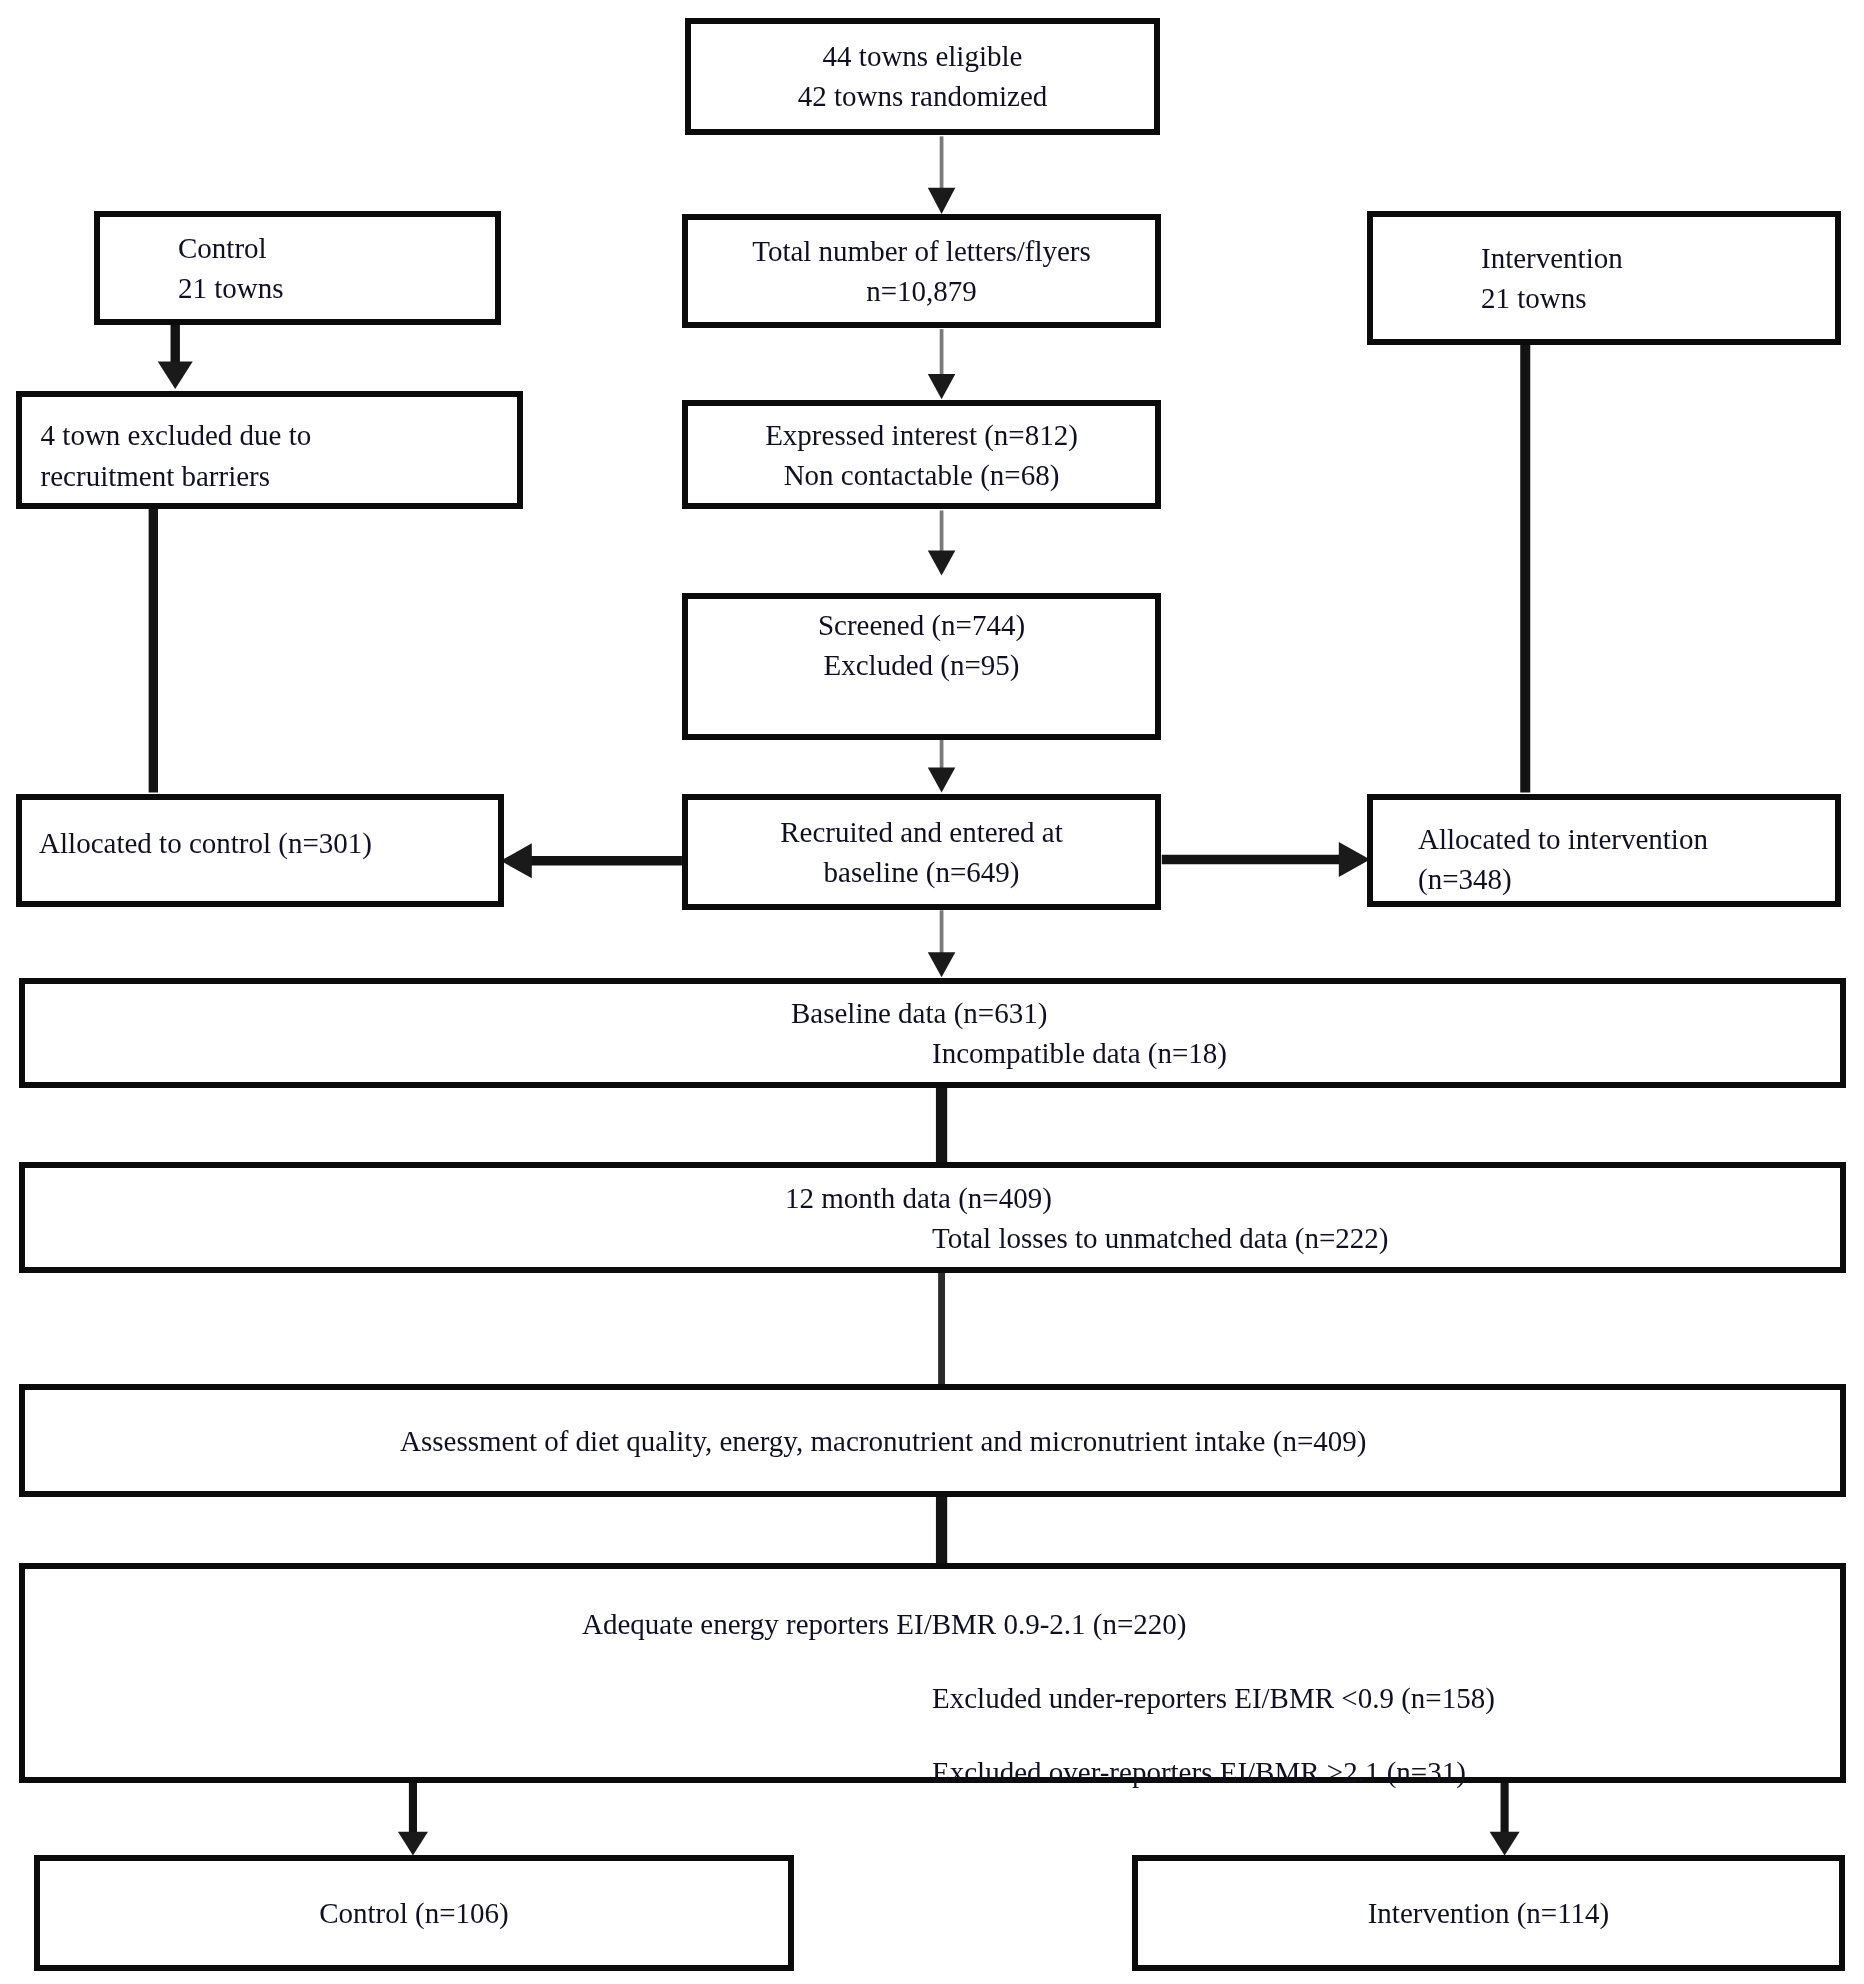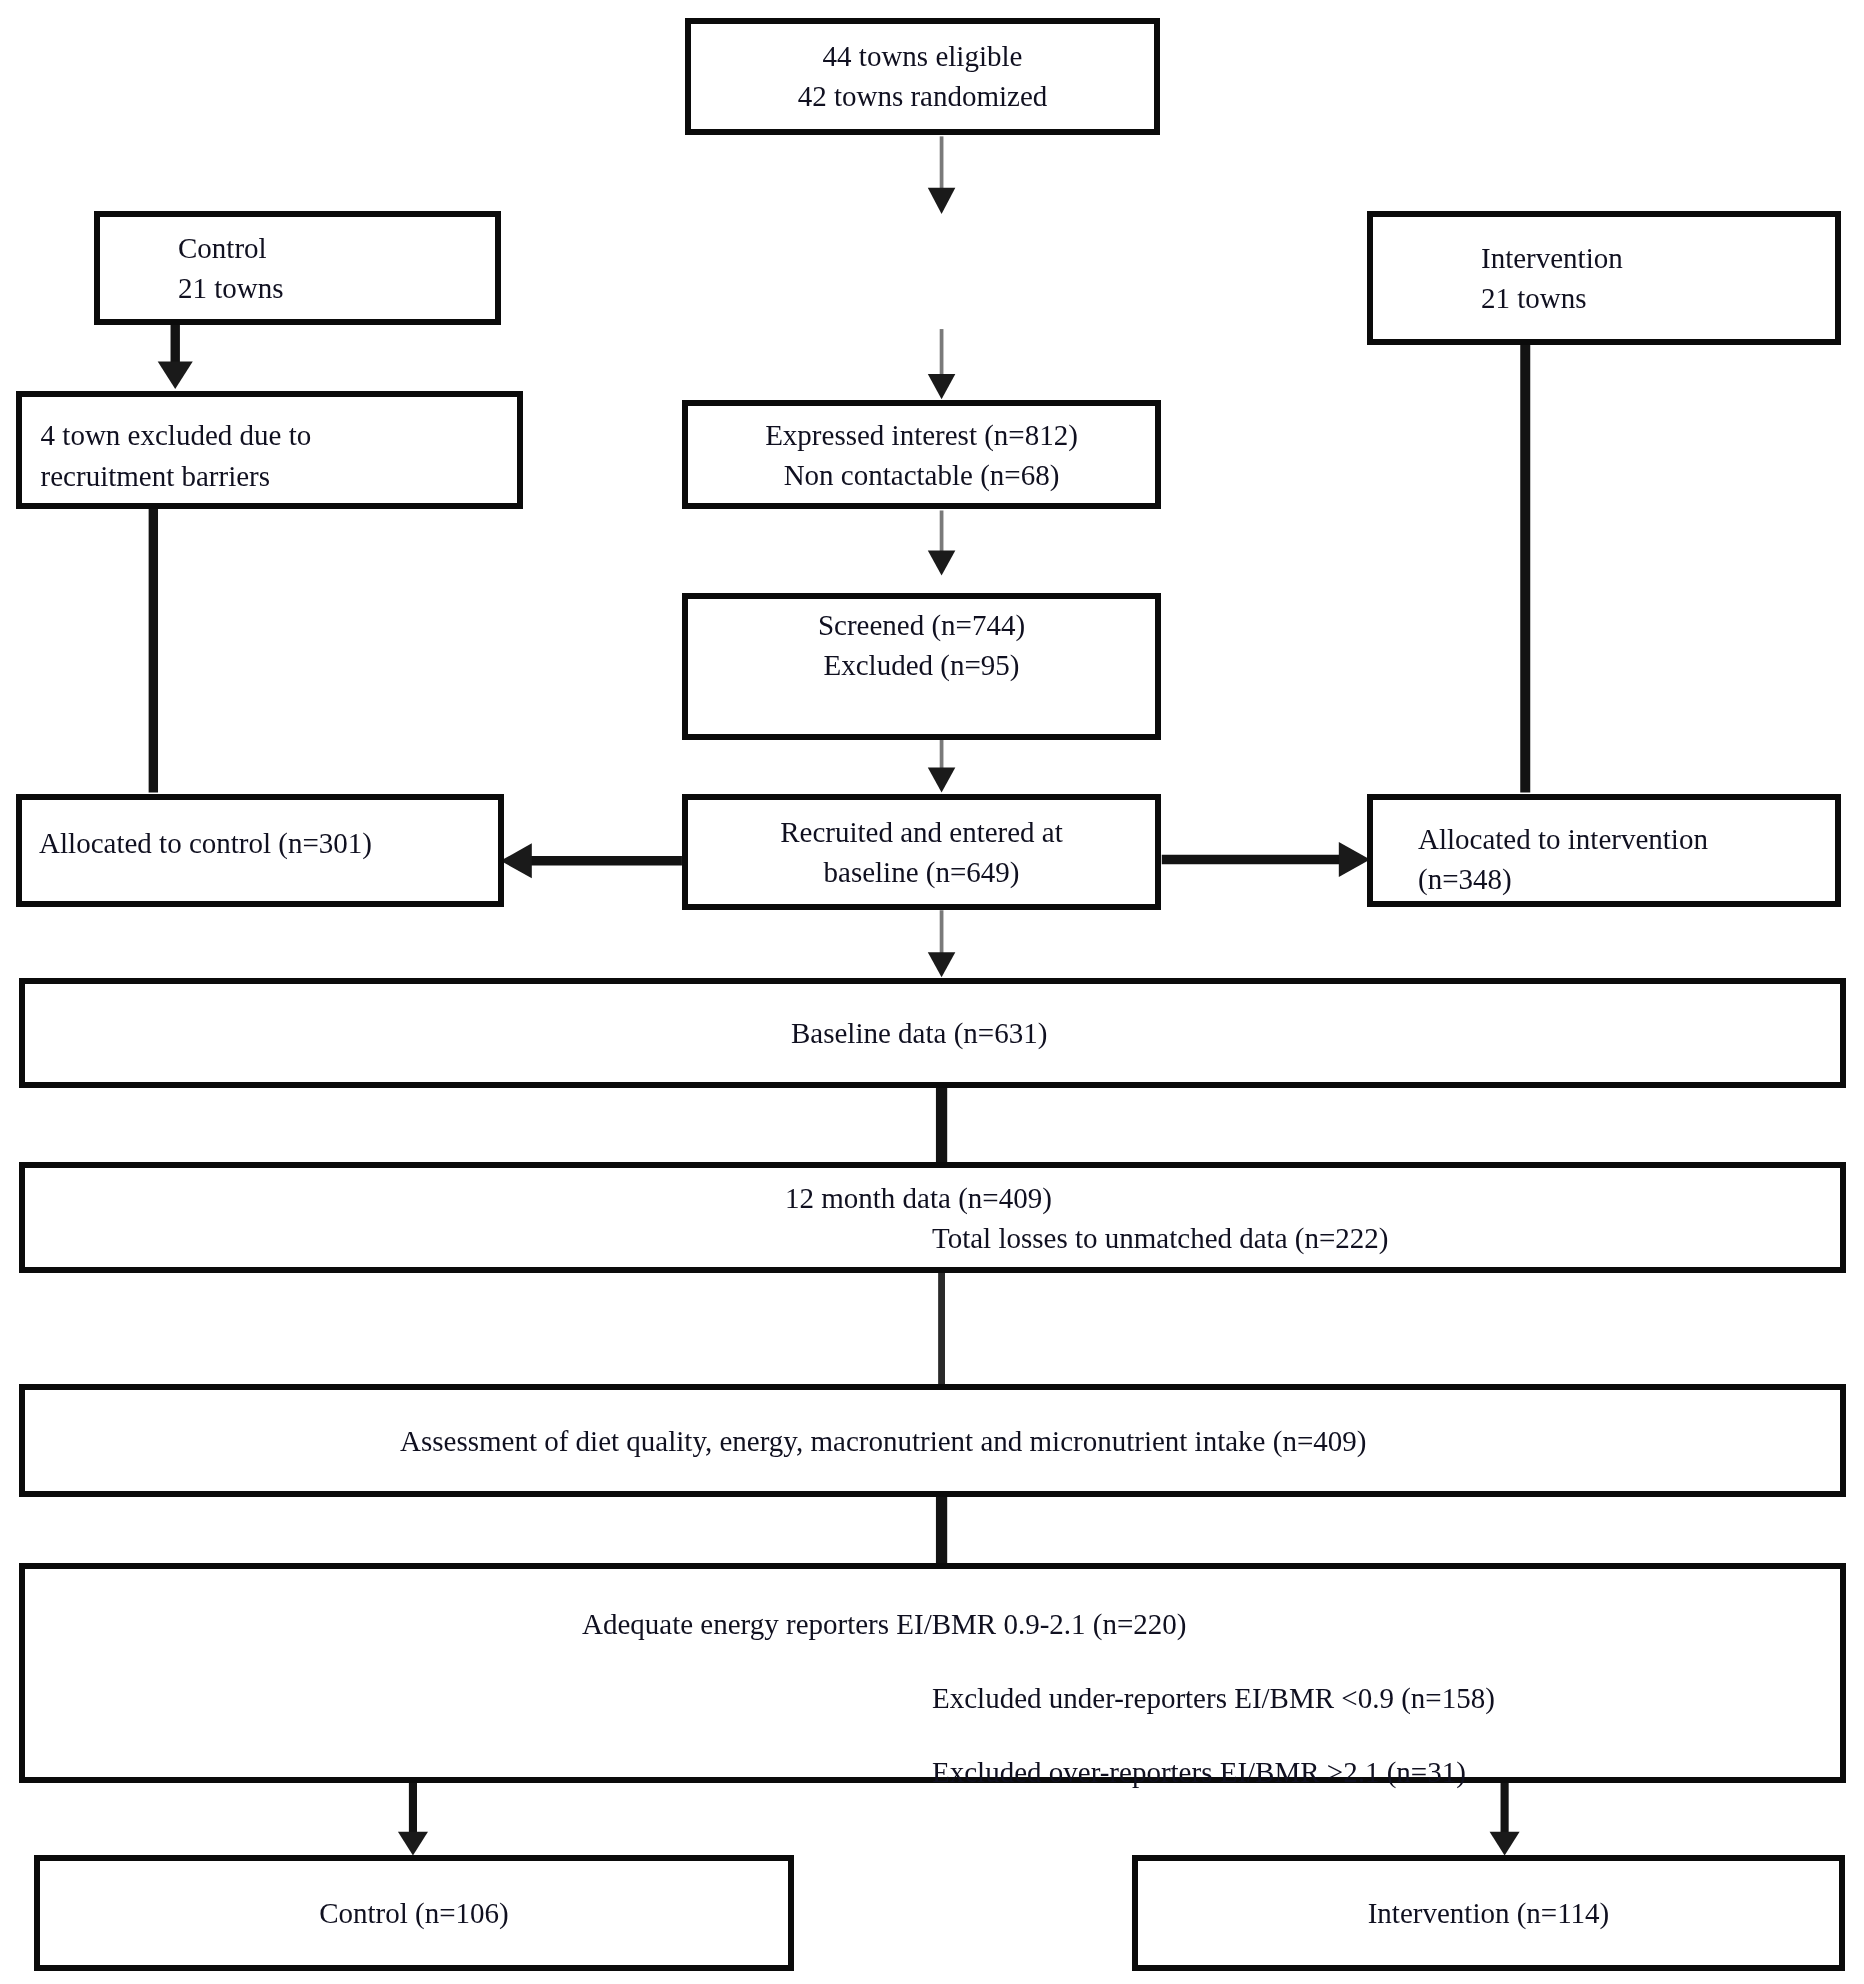--- a/index.html
+++ b/index.html
@@ -84,20 +84,24 @@
   <div class="box center" style="left:685px;top:17.5px;width:475px;height:117px;">
     <div class="line">44 towns eligible</div>
     <div class="line">42 towns randomized</div>
   </div>
 
   <div class="box" style="left:94px;top:211px;width:407px;height:114px;padding-left:78px;">
     <div class="line">Control</div>
     <div class="line">21 towns</div>
   </div>
 
+  <div class="box center" style="left:682px;top:214px;width:479px;height:114px;">
+    <div class="line">Total number of letters/flyers</div>
+    <div class="line">n=10,879</div>
+  </div>
 
   <div class="box" style="left:1367px;top:211px;width:474px;height:134px;padding-left:108px;">
     <div class="line">Intervention</div>
     <div class="line">21 towns</div>
   </div>
 
   <div class="box top" style="left:15.6px;top:391px;width:507px;height:118px;padding-left:19px;padding-top:17.5px;line-height:41px;">
     <div class="line">4 town excluded due to</div>
     <div class="line">recruitment barriers</div>
   </div>
@@ -121,20 +125,21 @@
     <div class="line">baseline (n=649)</div>
   </div>
 
   <div class="box top" style="left:1367px;top:794px;width:474px;height:113px;padding-left:45px;padding-top:19px;">
     <div class="line">Allocated to intervention</div>
     <div class="line">(n=348)</div>
   </div>
 
   <div class="box" style="left:19px;top:978px;width:1827px;height:110px;">
     <div class="line" style="margin-left:766px;">Baseline data (n=631)</div>
+    <div class="line" style="margin-left:907px;">Incompatible data (n=18)</div>
   </div>
 
   <div class="box" style="left:19px;top:1162px;width:1827px;height:111px;">
     <div class="line" style="margin-left:760px;">12 month data (n=409)</div>
     <div class="line" style="margin-left:907px;">Total losses to unmatched data (n=222)</div>
   </div>
 
   <div class="box" style="left:19px;top:1384px;width:1827px;height:113px;">
     <div class="line" style="margin-left:375px;">Assessment of diet quality, energy, macronutrient and micronutrient intake (n=409)</div>
   </div>

